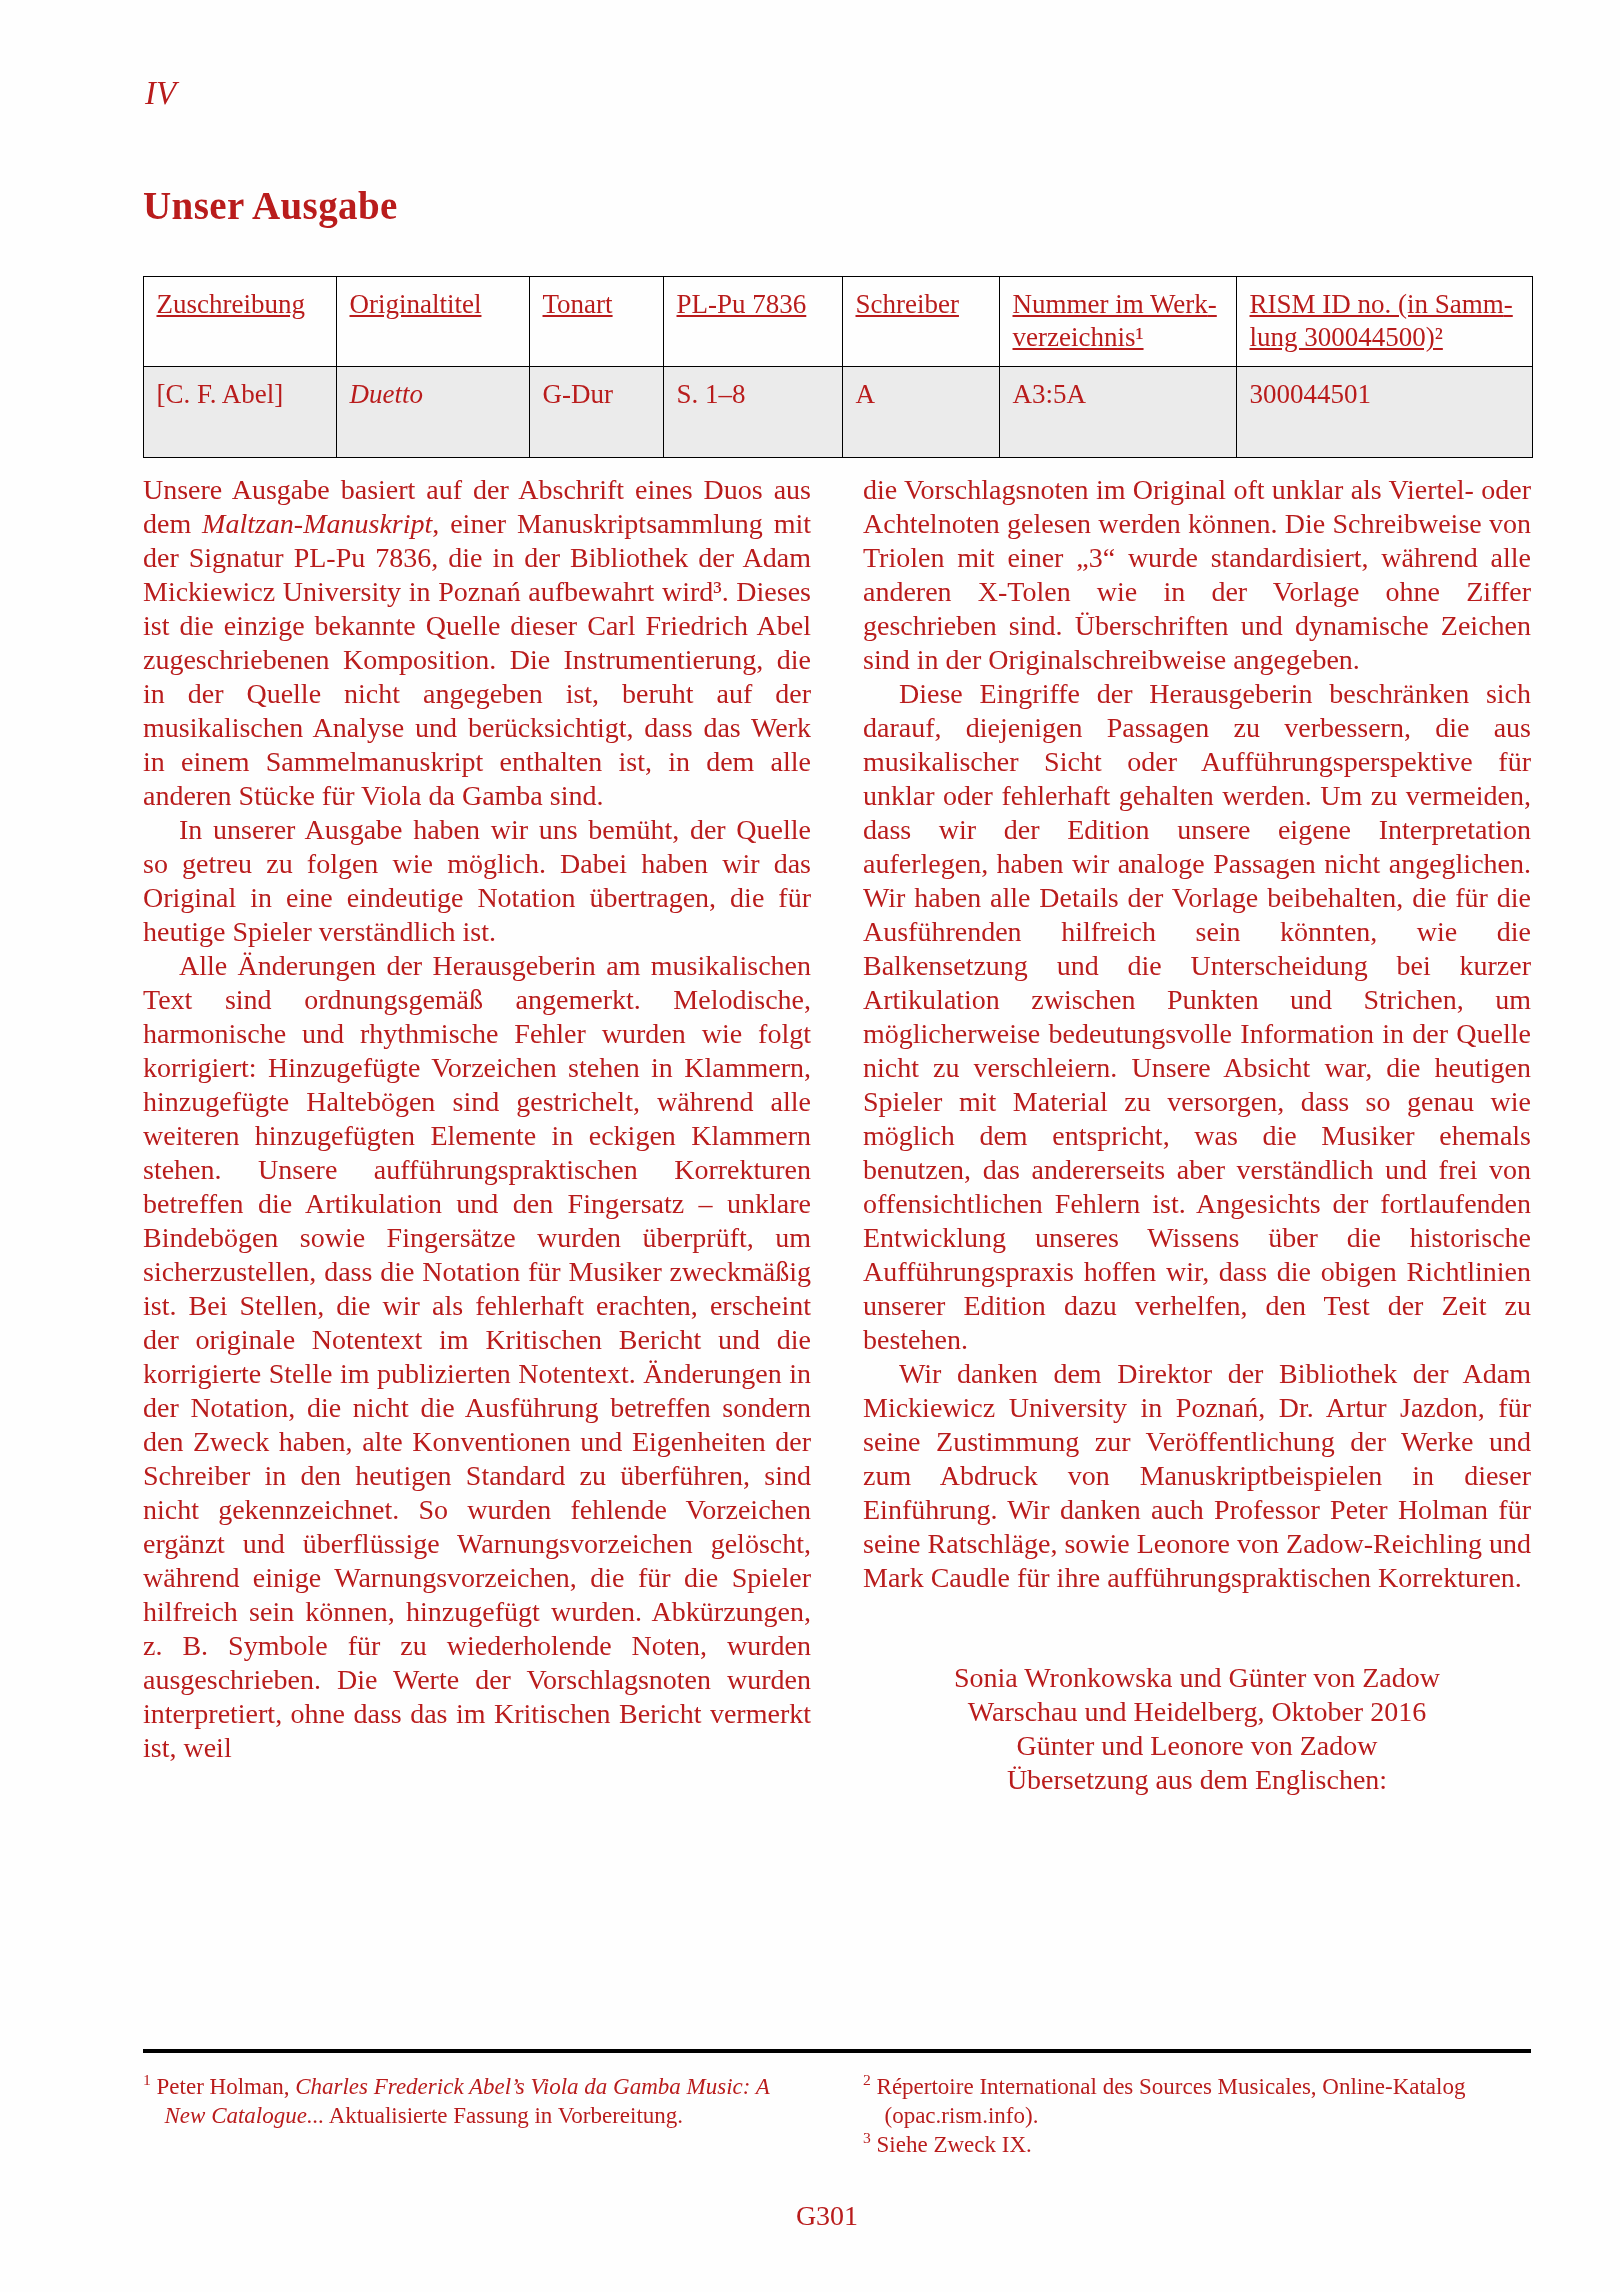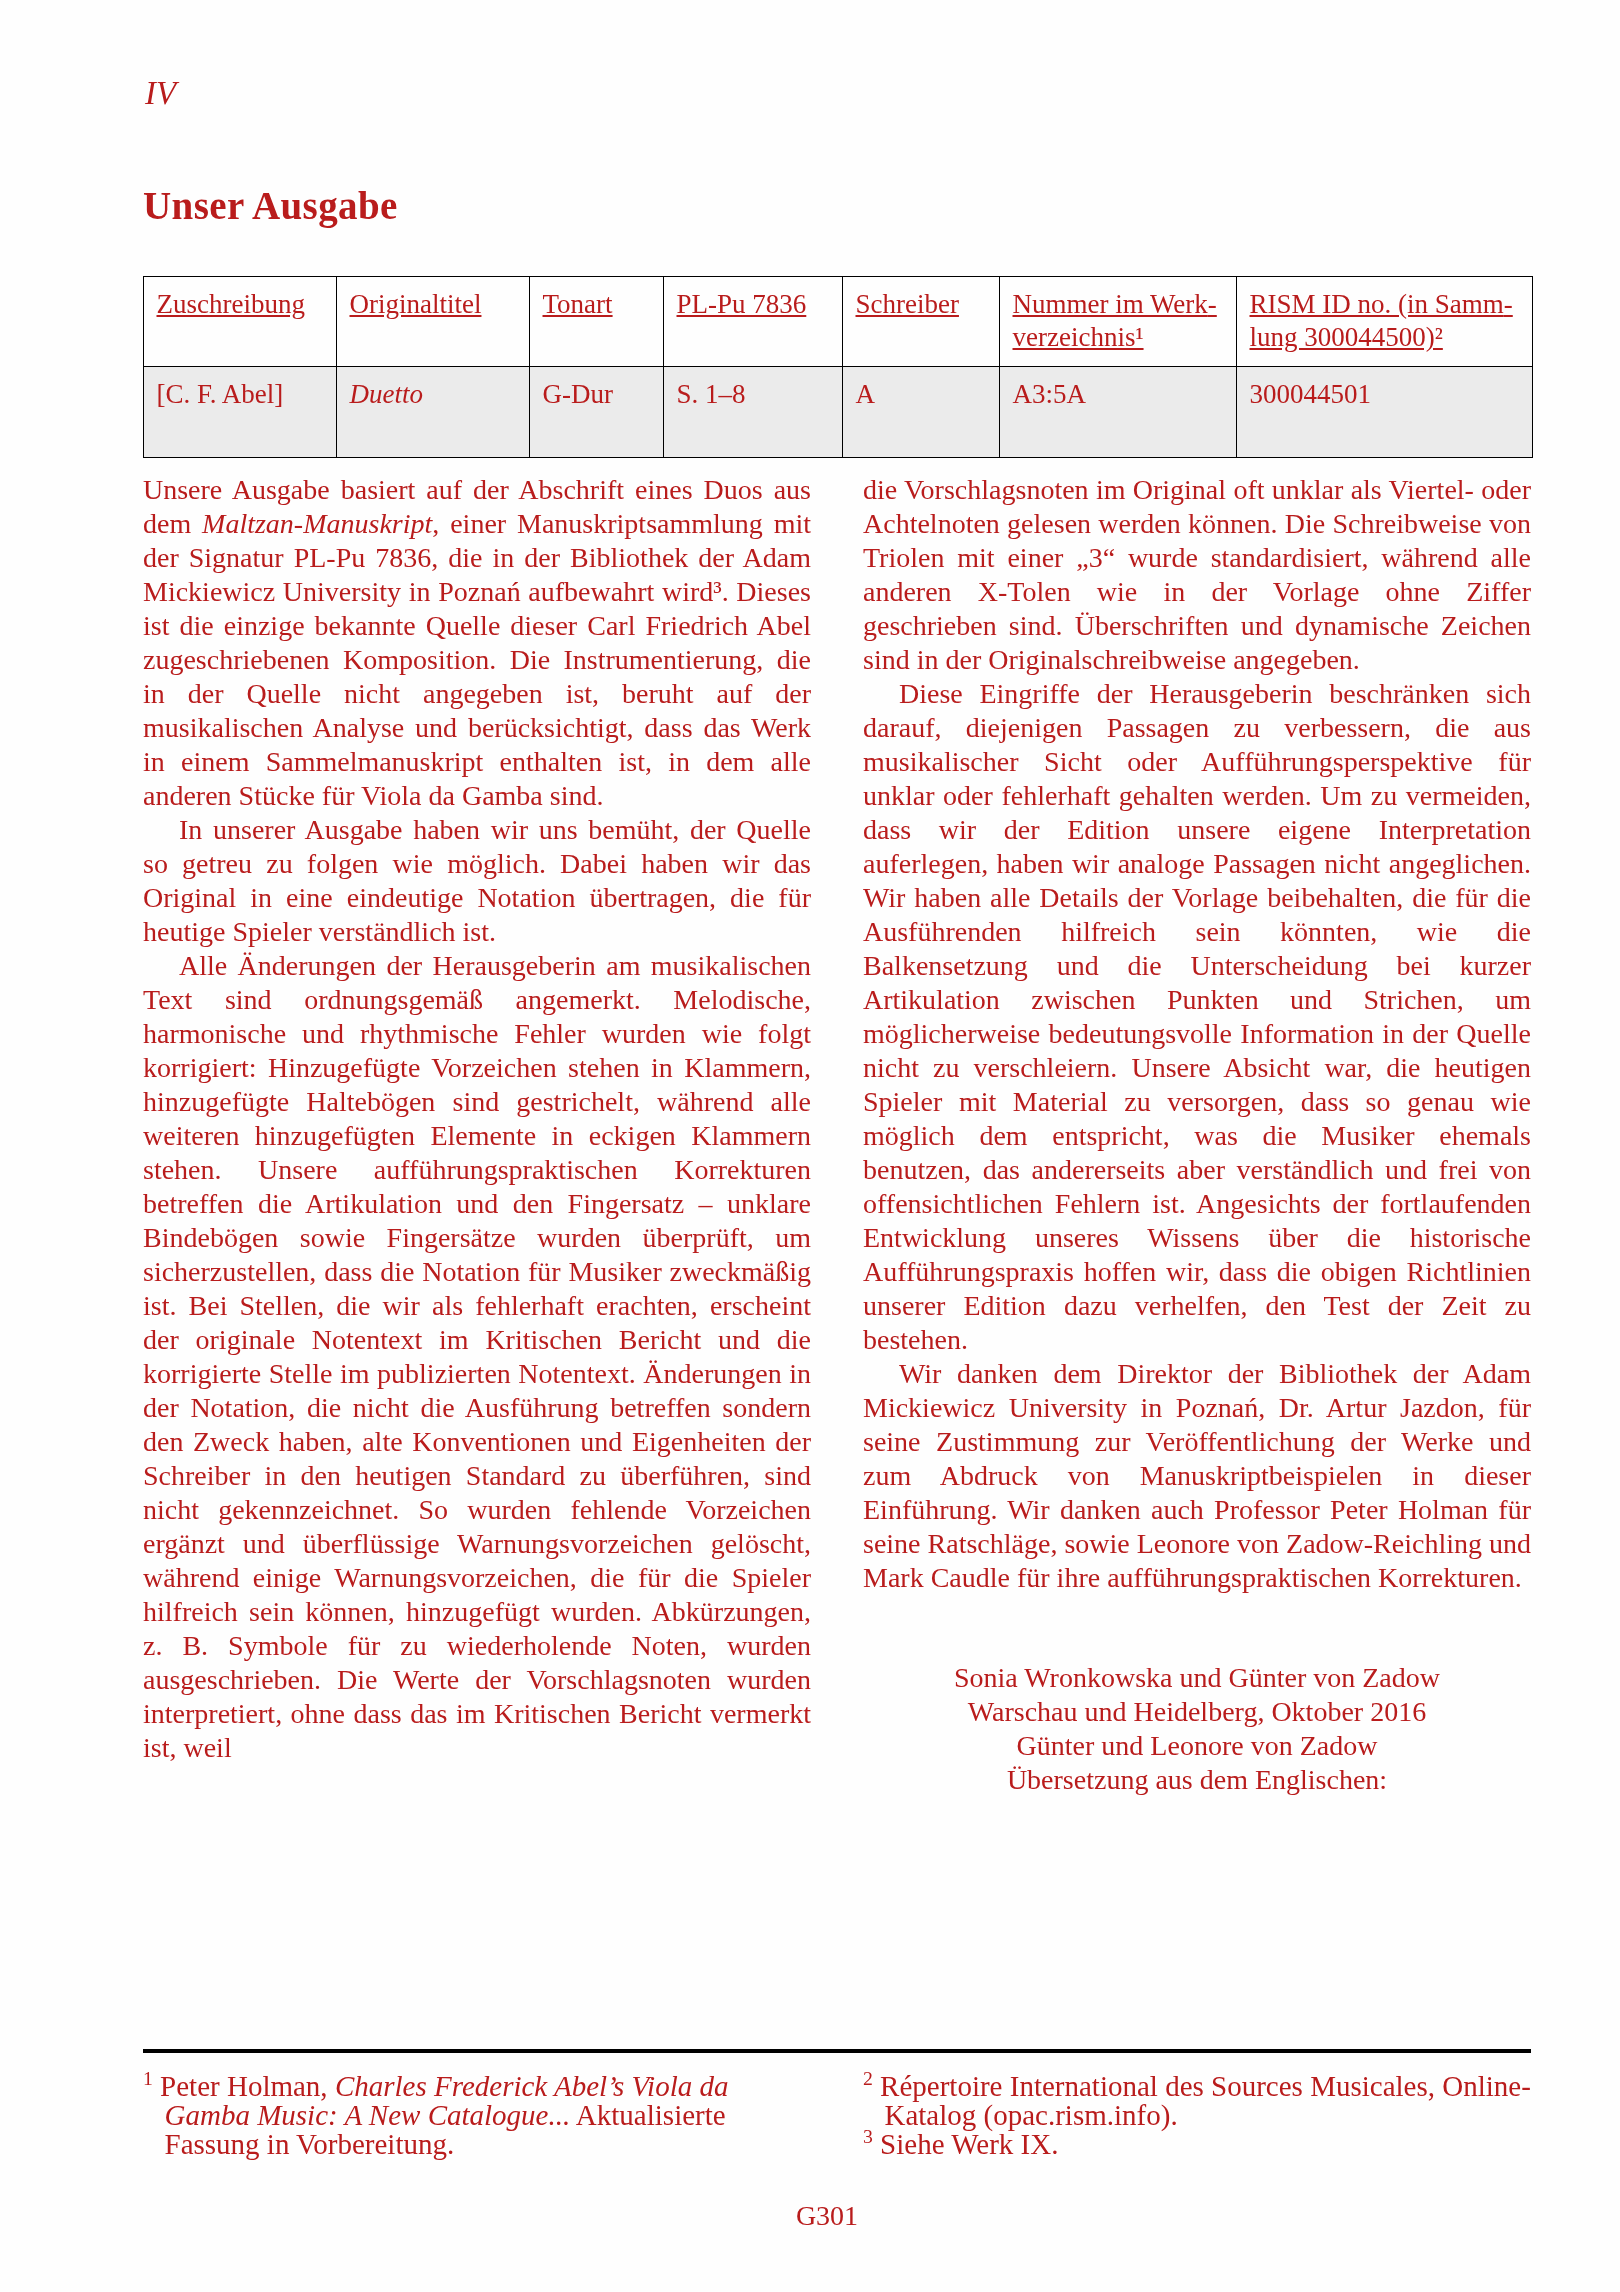--- a/index.html
+++ b/index.html
@@ -71,21 +71,21 @@
     top: 2049px; left: 143px;
     width: 1388px; height: 3.6px;
     background: #000;
   }
   .footnotes {
     position: absolute;
     top: 2072px; left: 143px;
     width: 1388px;
     display: flex;
     gap: 52px;
-    font-size: 29px;
+    font-size: 23px;
     line-height: 29px;
   }
   .fcol { width: 668px; }
   .footnote { padding-left: 21.5px; text-indent: -21.5px; }
   .footnote sup { font-size: 0.68em; line-height: 0; }
   .page-footer {
     position: absolute;
     top: 2200px; left: 133px;
     width: 1388px;
     text-align: center;
@@ -155,20 +155,20 @@
   </div>
 
   <div class="fn-rule"></div>
 
   <div class="footnotes">
     <div class="fcol">
       <div class="footnote"><sup>1</sup><span><span> Peter Holman, </span><span style="font-style: italic;">Charles Frederick Abel’s Viola da Gamba Music: A New Catalogue...</span><span> Aktualisierte Fassung in Vorbereitung.</span></span></div>
     </div>
     <div class="fcol">
       <div class="footnote"><sup>2</sup><span><span> Répertoire International des Sources Musicales, Online-Katalog (opac.rism.info).</span></span></div>
-      <div class="footnote"><sup>3</sup><span><span> Siehe Werk IX.</span></span></div>
+      <div class="footnote"><sup>3</sup><span><span> Siehe Zweck IX.</span></span></div>
     </div>
   </div>
 
   <div class="page-footer">G301</div>
 
 </div>
 
 
 </body></html>

